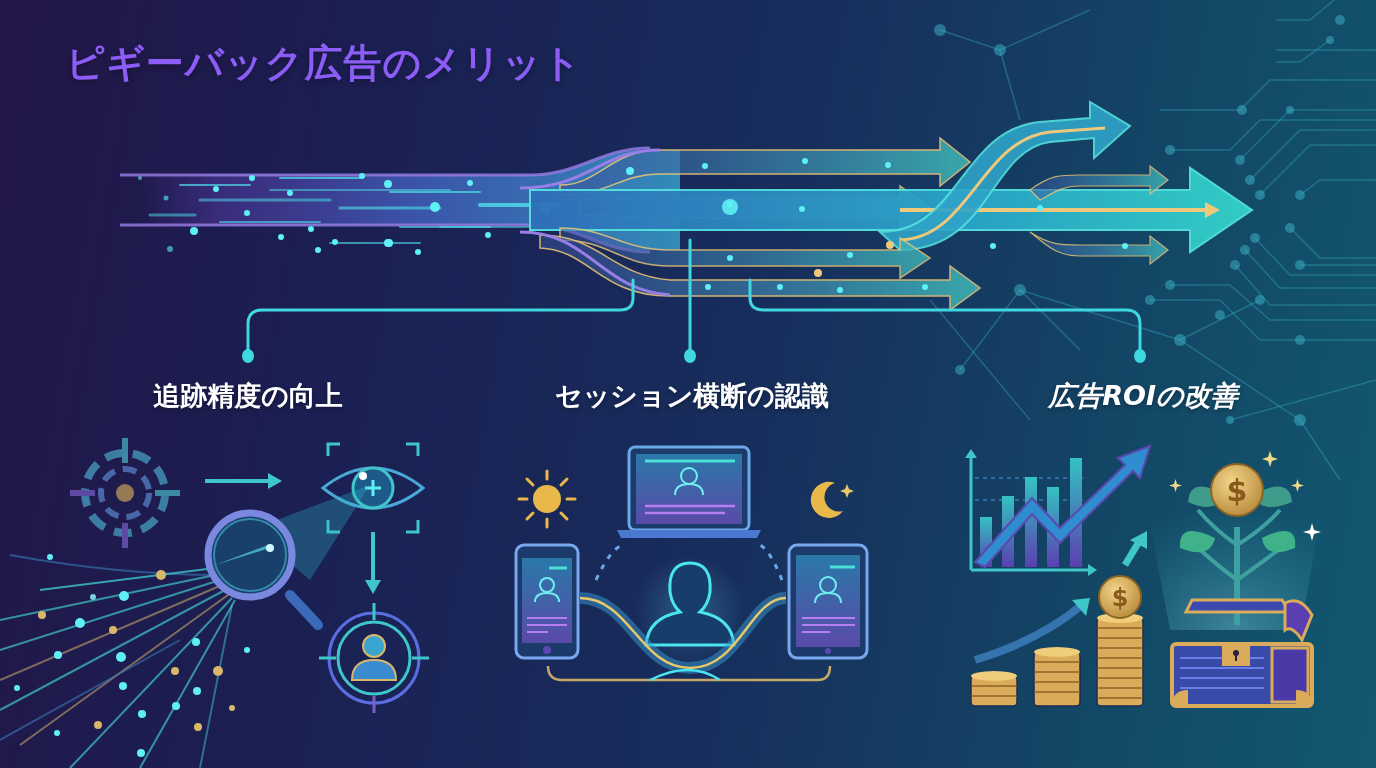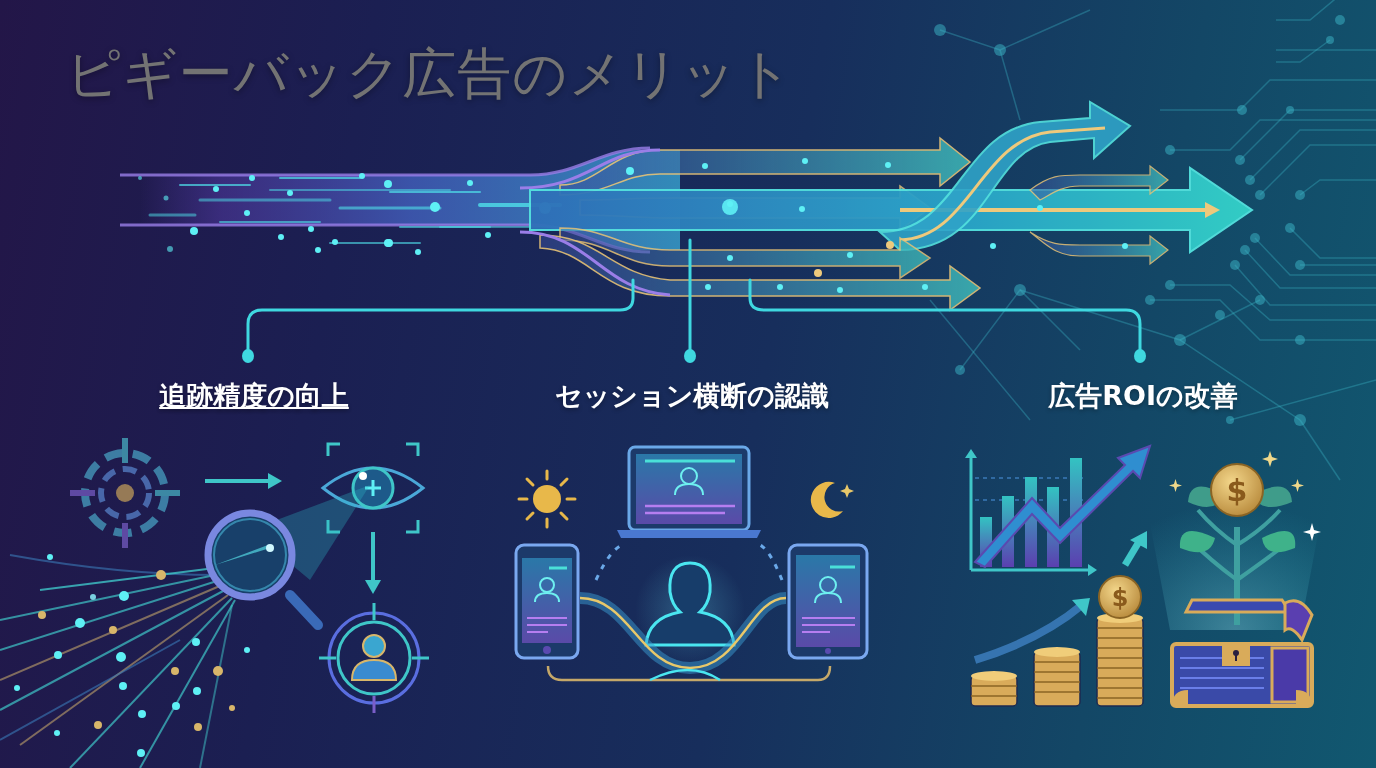--- a/index.html
+++ b/index.html
@@ -4,21 +4,21 @@
 <style>
   html, body { margin: 0; padding: 0; }
   body {
     width: 1376px; height: 768px; overflow: hidden; position: relative;
     font-family: "DejaVu Sans", "Liberation Sans", sans-serif;
     background: linear-gradient(100deg, #231648 0%, #1b1f52 25%, #172e5c 55%, #134766 80%, #115870 100%);
   }
   .bg-svg { position: absolute; left: 0; top: 0; width: 1376px; height: 768px; }
   .title {
     position: absolute; left: 66px; top: 38px;
-    color: #737373; font-size: 54px; font-weight: normal; letter-spacing: 1px;
+    color: #8b5cf6; font-size: 38px; font-weight: bold; letter-spacing: 1px;
     text-shadow: 0 2px 6px rgba(0,0,0,0.35);
     white-space: nowrap;
   }
   .label {
     position: absolute; top: 378px; color: #ffffff; font-size: 27px; font-weight: bold;
     white-space: nowrap; transform: translateX(-50%);
     text-shadow: 0 2px 4px rgba(0,0,0,0.3);
   }
 </style>
 </head>
@@ -469,15 +469,15 @@
       <circle cx="1236" cy="653" r="3" fill="#2a2040"></circle>
       <rect x="1235" y="654" width="2" height="7" fill="#2a2040"></rect>
       <path d="M1172 706 Q1172 690 1188 690 L1188 706 Z" fill="#d9ab5a"></path>
       <path d="M1312 706 Q1312 690 1296 690 L1296 706 Z" fill="#d9ab5a"></path>
     </g>
   </g>
 </svg>
 
 <div class="title">ピギーバック広告のメリット</div>
 
-<div class="label" style="left:254px;text-decoration:underline;">追跡精度の向上</div>
+<div class="label" style="left:248px;">追跡精度の向上</div>
 <div class="label" style="left:692px;font-family:Liberation Mono, monospace;">セッション横断の認識</div>
-<div class="label" style="left:1143px;">広告ROIの改善</div>
+<div class="label" style="left:1143px;font-style:italic;">広告ROIの改善</div>
 
 </body></html>

